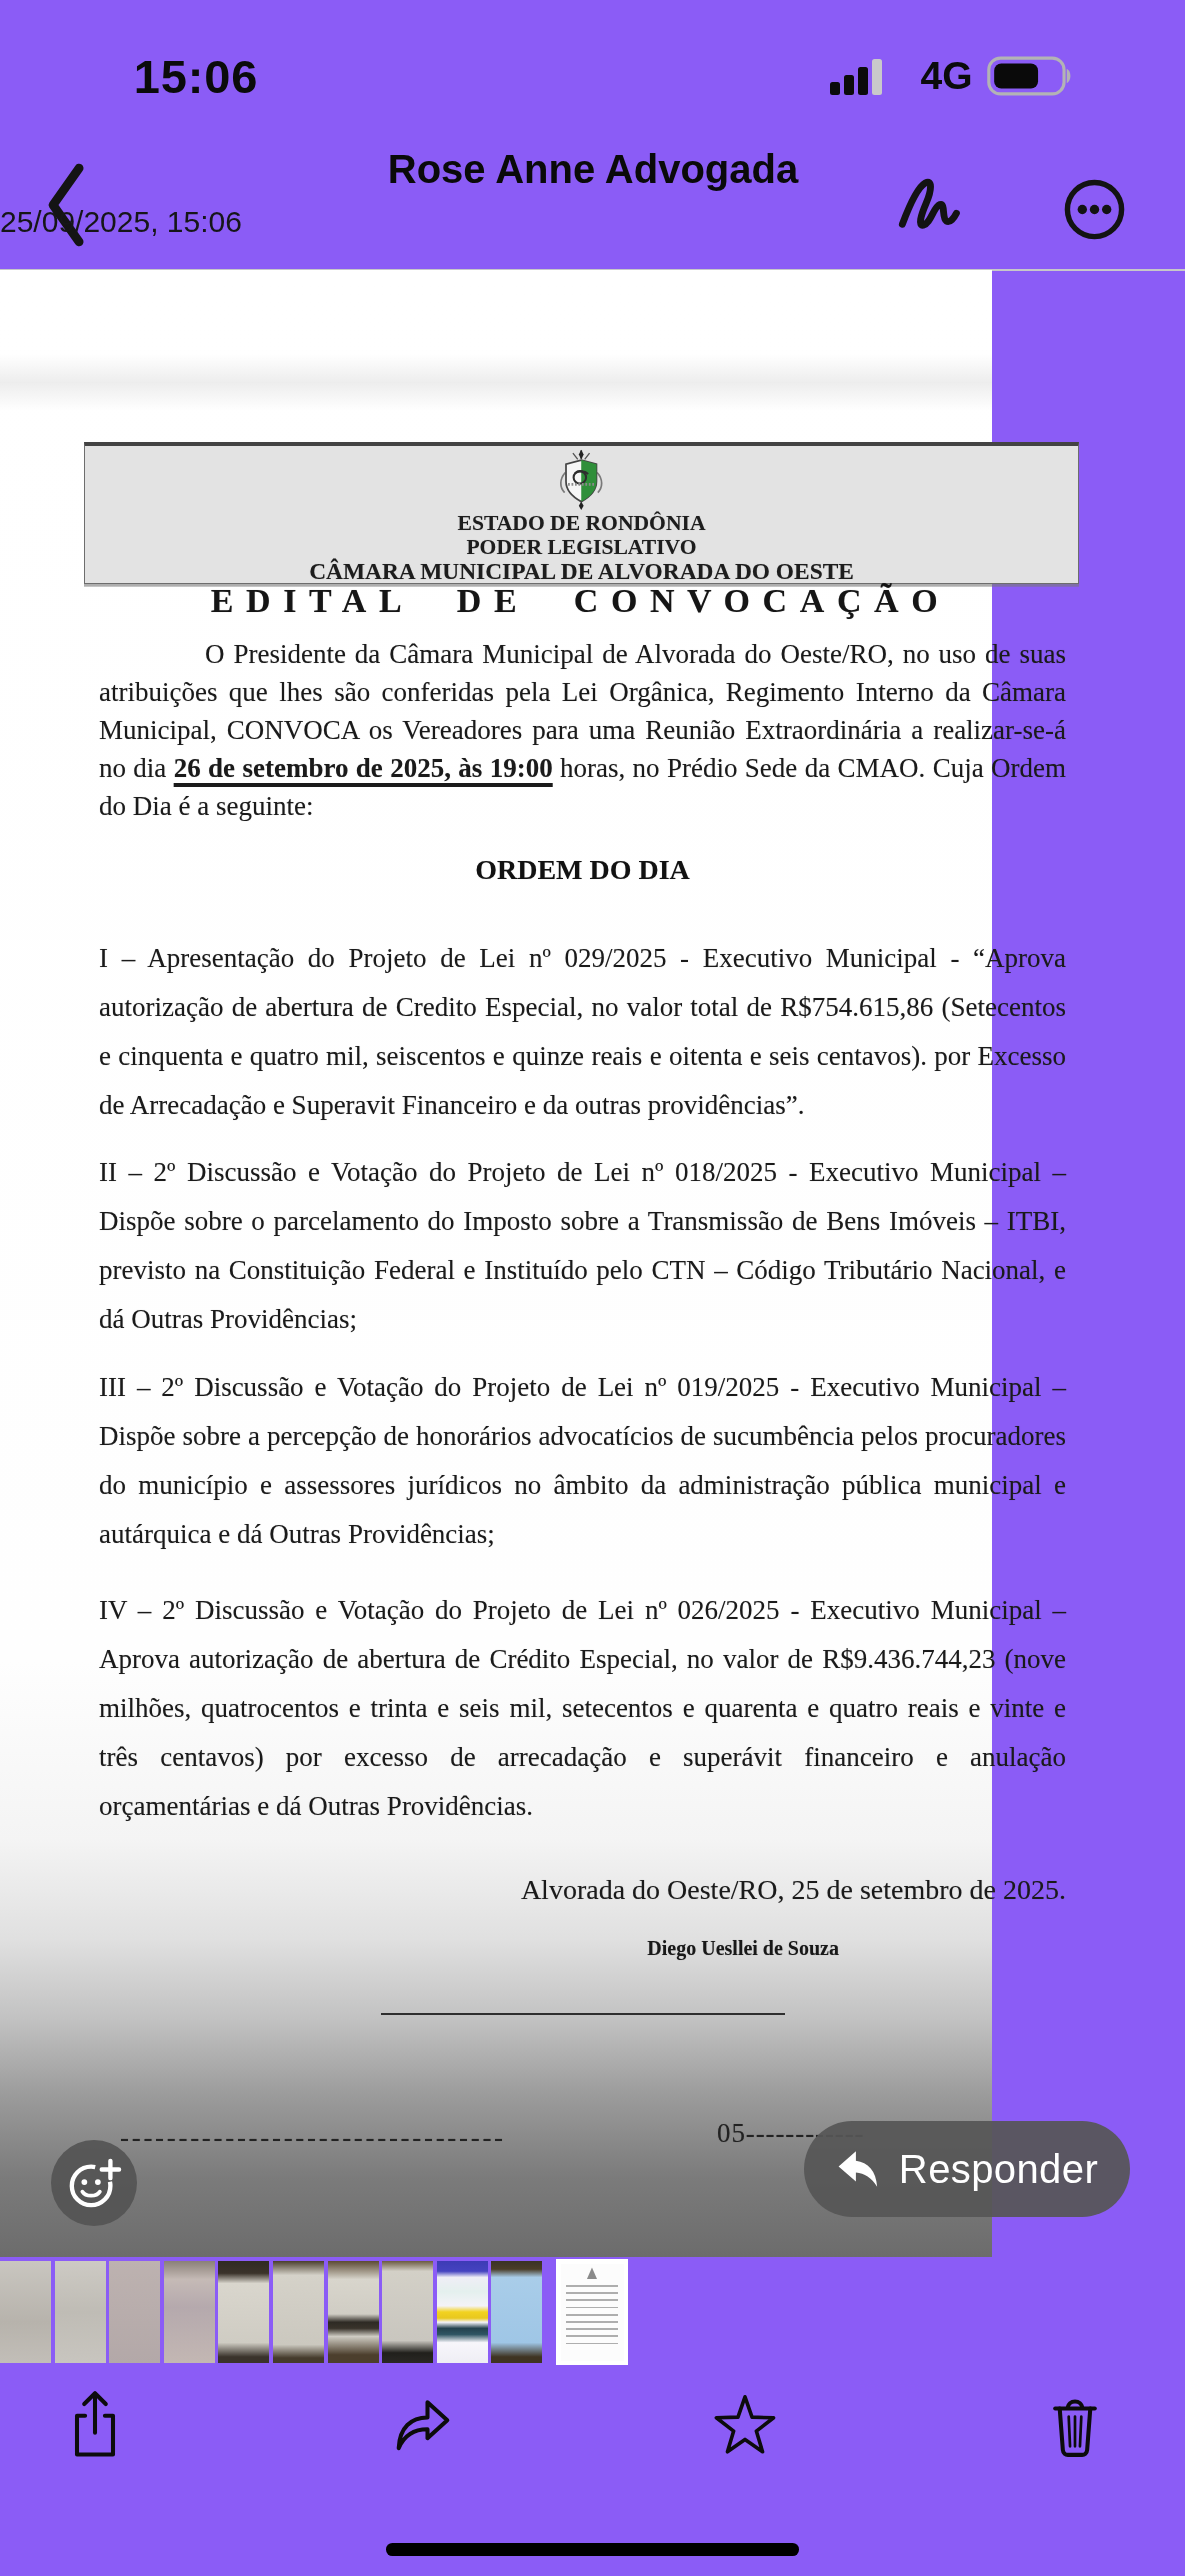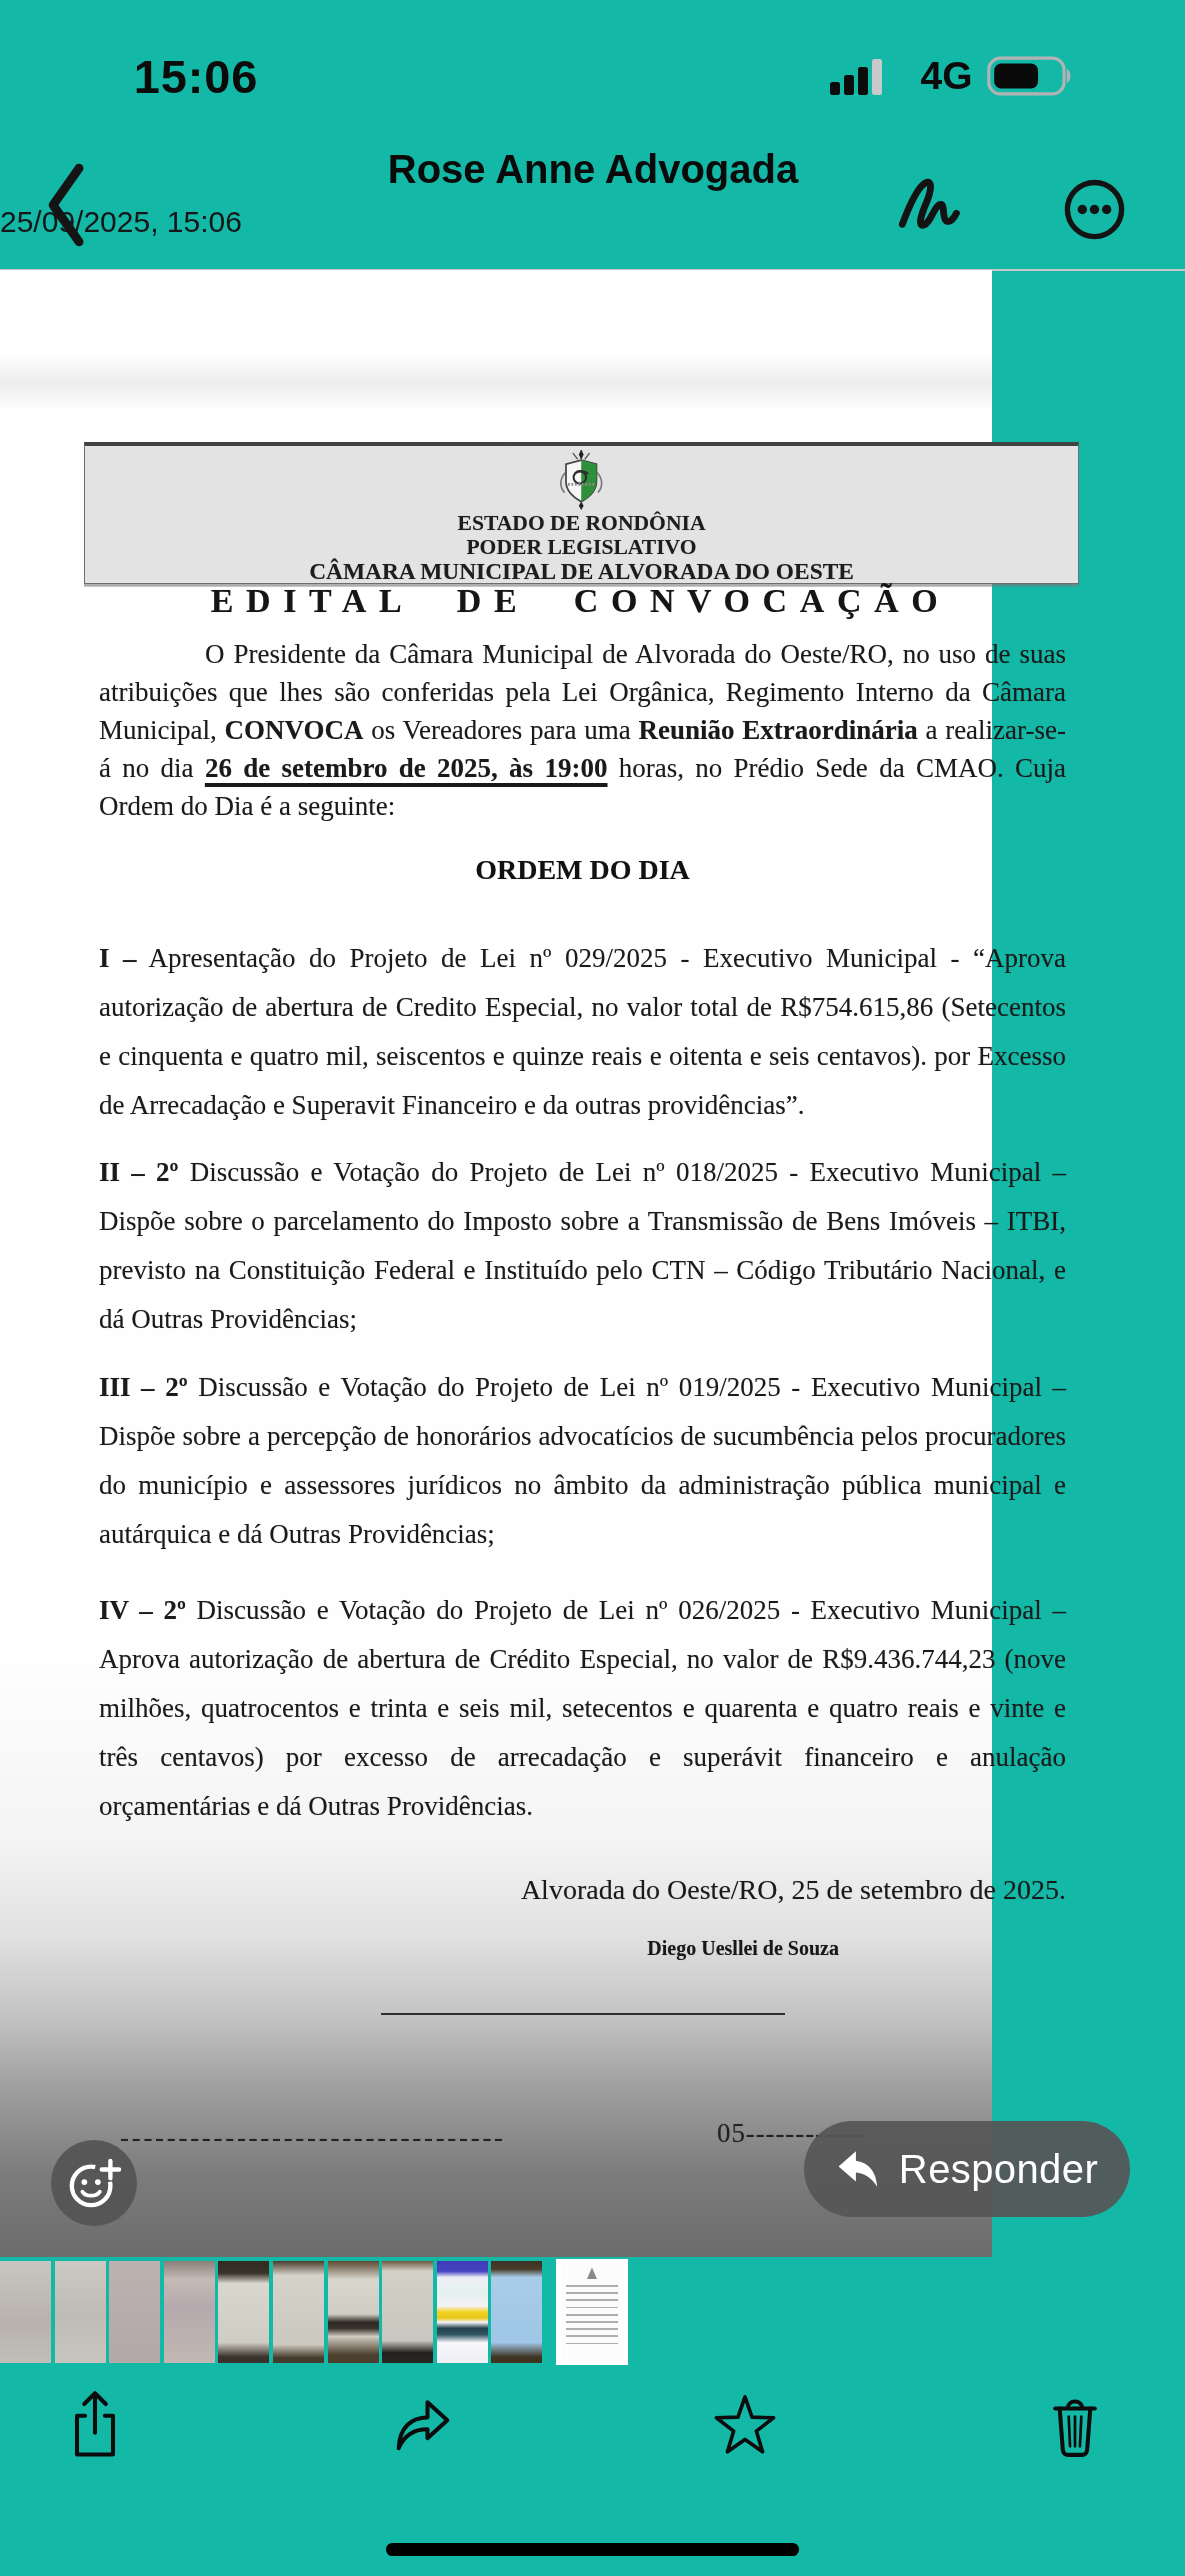--- a/index.html
+++ b/index.html
@@ -1,18 +1,18 @@
 <!DOCTYPE html>
 <html style="font-size:14.4px"><head>
 <meta charset="utf-8">
 <style>
   html,body{margin:0;padding:0;background:#888;}
   .screen{
     position:relative;width:1186px;height:2576px;margin:0 auto;
-    background:#14b8a6;overflow:hidden;
+    background:#8b5cf6;overflow:hidden;
     font-family:"Liberation Sans",sans-serif;color:#0d0d0d;
   }
   
   .status-time{position:absolute;left:106px;top:49px;width:180px;text-align:center;
     font-size:47px;font-weight:700;letter-spacing:0.9px;color:#0b0b0b;}
   .status-right{position:absolute;right:113px;top:54px;display:flex;align-items:center;gap:14.4px;}
   .net-label{font-size:39px;font-weight:700;color:#0b0b0b;margin-left:24px;}
   
   .nav-back{position:absolute;left:45px;top:162px;width:43px;height:86px;cursor:pointer;}
   .nav-title{position:absolute;left:0;right:0;top:147px;text-align:center;
@@ -41,21 +41,21 @@
     font-size:34px;font-weight:700;letter-spacing:12.6px;word-spacing:23.4px;color:#151515;}
   .doc-p{position:absolute;left:99px;width:967px;text-align:justify;font-size:27px;}
   .doc-p1{top:365px;line-height:38px;text-indent:106px;}
   .doc-ordem{position:absolute;left:99px;top:584px;width:967px;text-align:center;
     font-size:28px;font-weight:700;color:#111;}
   .doc-item{line-height:49px;}
   .item-1{top:664px;}
   .item-2{top:878px;}
   .item-3{top:1093px;}
   .item-4{top:1316px;}
-  .b{font-weight:700;}
+  .b{font-weight:400;}
   .bu{font-weight:700;text-decoration:underline;text-decoration-thickness:3.6px;text-underline-offset:6.3px;}
   .doc-date{position:absolute;left:99px;top:1604px;width:967px;text-align:right;font-size:28px;}
   .sig-line{position:absolute;left:381px;top:1743px;width:404px;border-top:2.7px solid #2e2e2e;}
   .sig-name{position:absolute;left:327px;top:1667px;width:512px;text-align:right;
     font-size:20px;font-weight:700;color:#181818;}
   .sig-role{position:absolute;left:327px;top:1791px;width:512px;text-align:center;font-size:27px;color:#222;}
   .doc-dash-left{position:absolute;left:120px;top:1852px;font-size:27px;letter-spacing:2.7px;color:#222;white-space:nowrap;}
   .doc-page-marker{position:absolute;left:717px;top:1848px;font-size:27px;letter-spacing:0.9px;color:#222;white-space:nowrap;}
   
   .reaction-btn{position:absolute;left:51px;top:2140px;width:86px;height:86px;border-radius:50%;

